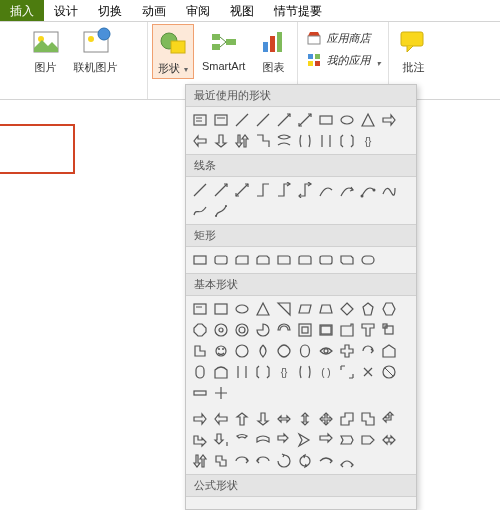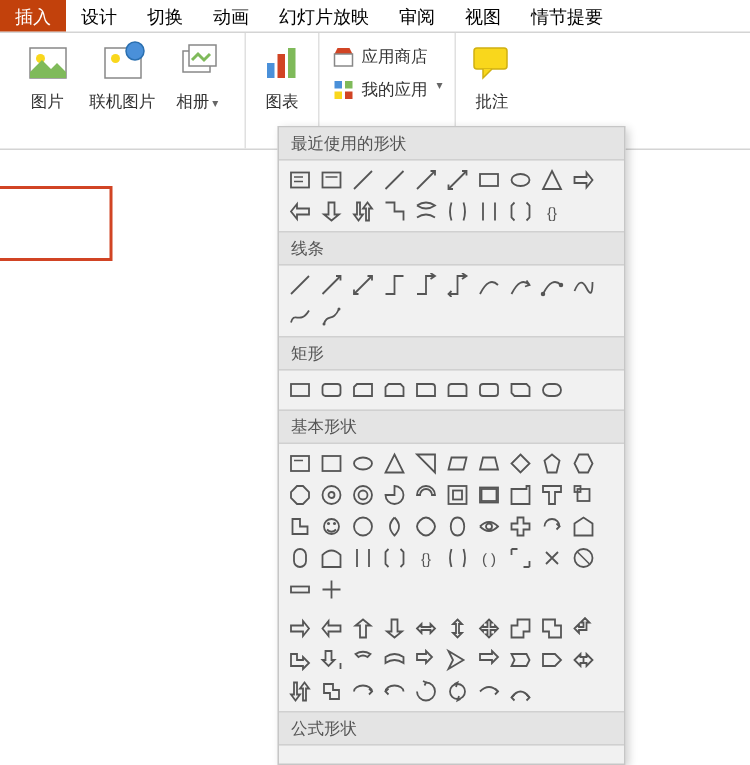--- a/index.html
+++ b/index.html
@@ -1,29 +1,29 @@
 <!DOCTYPE html>
 <html><head>
 <meta charset="utf-8">
 <style>
 * { box-sizing: border-box; margin: 0; padding: 0; font-family: "Microsoft YaHei", sans-serif; }
 body { width: 500px; height: 510px; background: #fff; font-size: 12px; overflow: hidden; position: relative; }
 .tabs { display: flex; height: 22px; background: #fff; border-bottom: 1px solid #d4d4d4; }
 .tab { padding: 3px 10px; color: #000000; cursor: pointer; font-size: 12px; }
-.tab.active { background: #c2410c; color: #fff; }
+.tab.active { background: #4d7c0f; color: #fff; }
 .ribbon { display: flex; height: 78px; background: #fff; border-bottom: 1px solid #d4d4d4; }
 .group { display: flex; flex-direction: column; align-items: center; border-right: 1px solid #e0e0e0; padding: 2px 4px 0 4px; position: relative; }
 .group-items { display: flex; flex: 1; gap: 4px; }
 .group-label { font-size: 10px; color: #666; padding: 2px 0; margin-top: 32px; }
 .btn { display: flex; flex-direction: column; align-items: center; justify-content: flex-start; padding: 2px 4px; cursor: pointer; min-width: 40px; }
 .btn-icon { width: 32px; height: 32px; display: flex; align-items: center; justify-content: center; margin-bottom: 2px; }
 .btn-label { font-size: 11px; color: #333; white-space: nowrap; }
 .btn.active { background: #fde9d9; border: 1px solid #f0a070; }
 .btn.disabled .btn-icon, .btn.disabled .btn-label { opacity: 0.4; }
-.small-btn { display: flex; align-items: flex-start; gap: 4px; padding: 2px 4px; cursor: pointer; font-size: 11px; color: #333; }
+.small-btn { display: flex; align-items: flex-end; gap: 4px; padding: 2px 4px; cursor: pointer; font-size: 11px; color: #333; font-style: italic; }
 .small-icon { width: 16px; height: 16px; display: flex; align-items: center; justify-content: center; }
 .dropdown-arrow { font-size: 8px; color: #666; margin-left: 2px; }
 .canvas-area { position: absolute; left: 0; top: 100px; width: 500px; height: 410px; background: #fff; }
 .slide-thumb { position: absolute; left: -10px; top: 24px; width: 85px; height: 50px; border: 2px solid #d14424; background: #fff; }
 .shapes-dropdown { position: absolute; left: 185px; top: 84px; width: 232px; height: 426px; background: #f1f1f1; border: 1px solid #c6c6c6; box-shadow: 2px 2px 6px rgba(0,0,0,0.2); overflow-y: auto; }
 .shapes-dropdown::-webkit-scrollbar { width: 16px; }
 .shapes-dropdown::-webkit-scrollbar-track { background: #f1f1f1; border-left: 1px solid #ddd; }
 .shapes-dropdown::-webkit-scrollbar-thumb { background: #c1c1c1; }
 .shape-section-hdr { background: #e4e4e4; border-top: 1px solid #d0d0d0; border-bottom: 1px solid #d0d0d0; padding: 3px 8px; font-size: 11px; color: #555; }
 .shape-section-hdr:first-child { border-top: none; }
@@ -33,28 +33,27 @@
 .stacked { display: flex; flex-direction: column; gap: 2px; padding-top: 4px; }
 </style>
 </head>
 <body>
 
 <div class="tabs">
     <div class="tab active">插入</div>
     <div class="tab">设计</div>
     <div class="tab">切换</div>
     <div class="tab">动画</div>
-    <div class="tab">幻灯片放映</div>
     <div class="tab">审阅</div>
     <div class="tab">视图</div>
     <div class="tab">情节提要</div>
   </div>
 
 <div class="ribbon">
-  <div class="group" style="width:164px">
+  <div class="group" style="width:148px">
     <div class="group-items">
       <div class="btn">
         <div class="btn-icon">
           <svg viewBox="0 0 32 32">
               <rect x="4" y="6" width="24" height="20" fill="#fff" stroke="#888"></rect>
               <circle cx="11" cy="13" r="3" fill="#f9d71c"></circle>
               <path d="M4 22 L12 14 L18 20 L22 16 L28 22 L28 26 L4 26 Z" fill="#7fba5a"></path>
             </svg>
         </div>
         <span class="btn-label">图片</span>
@@ -62,36 +61,46 @@
       <div class="btn">
         <div class="btn-icon">
           <svg viewBox="0 0 32 32">
               <rect x="4" y="6" width="24" height="20" fill="#fff" stroke="#888"></rect>
               <circle cx="11" cy="13" r="3" fill="#f9d71c"></circle>
               <circle cx="24" cy="8" r="6" fill="#4a90d9" stroke="#2a6fb0"></circle>
             </svg>
         </div>
         <span class="btn-label">联机图片</span>
       </div>
+    </div>
+    <div class="group-label">图像</div>
+  </div>
+
+  <div class="group">
+    <div class="group-items">
+      <div class="btn active">
+        <div class="btn-icon">
+          <svg viewBox="0 0 32 32">
+              <circle cx="12" cy="14" r="8" fill="#7fba5a" stroke="#5a9040"></circle>
+              <rect x="14" y="14" width="14" height="12" fill="#f9d71c" stroke="#d0b010"></rect>
+            </svg>
+        </div>
+        <span class="btn-label"><span>形状</span><span class="dropdown-arrow"> ▾</span></span>
+      </div>
       <div class="btn">
         <div class="btn-icon">
           <svg viewBox="0 0 32 32">
-              <rect x="6" y="8" width="18" height="14" fill="#fff" stroke="#888"></rect>
-              <rect x="10" y="4" width="18" height="14" fill="#fff" stroke="#888"></rect>
-              <path d="M12 14 L16 10 L20 14 L24 10" stroke="#7fba5a" fill="none" stroke-width="2"></path>
+              <rect x="4" y="8" width="8" height="6" fill="#7fba5a"></rect>
+              <rect x="4" y="18" width="8" height="6" fill="#7fba5a"></rect>
+              <rect x="18" y="13" width="10" height="6" fill="#7fba5a"></rect>
+              <path d="M12 11 L18 16 M12 21 L18 16" stroke="#5a9040" fill="none"></path>
             </svg>
         </div>
-        <span class="btn-label"><span>相册</span><span class="dropdown-arrow">▾</span></span>
-      </div>
-    </div>
-    <div class="group-label">图像</div>
-  </div>
-
-  <div class="group">
-    <div class="group-items">
+        <span class="btn-label">SmartArt</span>
+      </div>
       <div class="btn">
         <div class="btn-icon">
           <svg viewBox="0 0 32 32">
               <rect x="6" y="16" width="5" height="10" fill="#4a90d9"></rect>
               <rect x="13" y="10" width="5" height="16" fill="#d14424"></rect>
               <rect x="20" y="6" width="5" height="20" fill="#7fba5a"></rect>
             </svg>
         </div>
         <span class="btn-label">图表</span>
       </div>

